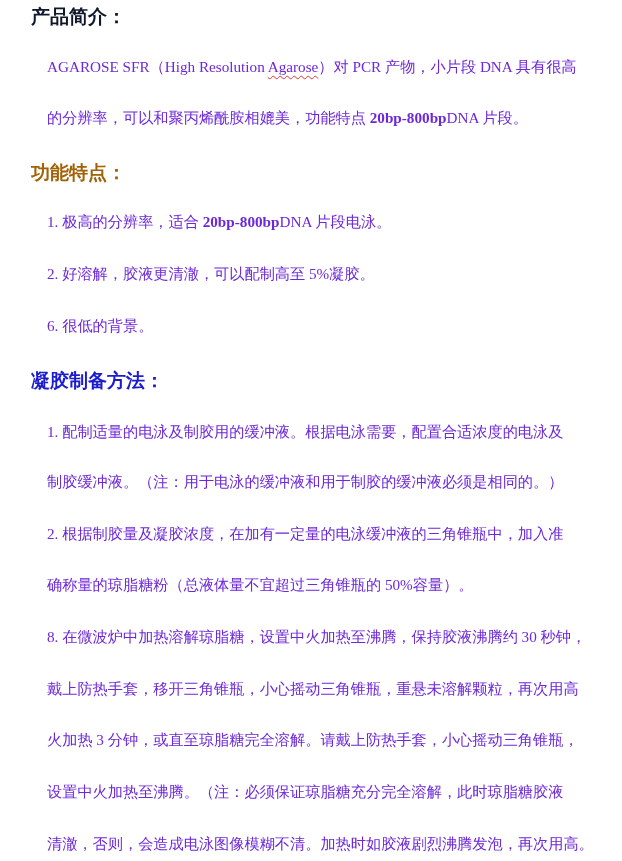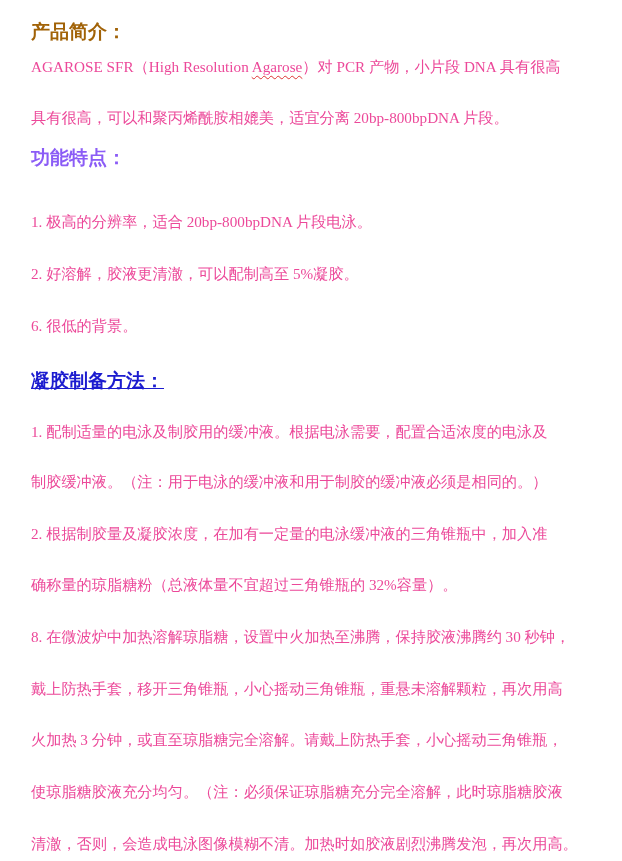--- a/index.html
+++ b/index.html
@@ -1,40 +1,40 @@
 <!DOCTYPE html>
 <html><head>
 <meta charset="utf-8">
 <style>
   html, body { margin:0; padding:0; background:#ffffff; }
   body { width:622px; height:861px; overflow:hidden; position:relative;
          font-family:"Liberation Serif","DejaVu Serif",serif; color:#111; }
   .doc { position:absolute; left:31px; top:0; width:570px; }
   .h { position:absolute; left:0; font-family:"DejaVu Sans","Liberation Sans",sans-serif;
        font-weight:bold; font-size:19px; color:#1c1ccf; white-space:nowrap; line-height:22px; }
-  .ln { position:absolute; left:0; font-size:15.2px; line-height:20px; white-space:nowrap; color:#ec4899; }
-  .b { font-weight:normal; }
+  .ln { position:absolute; left:16px; font-size:15.2px; line-height:20px; white-space:nowrap; color:#6d28d9; }
+  .b { font-weight:bold; }
   .sq { text-decoration:underline wavy #d33; text-underline-offset:3px; text-decoration-thickness:1px; }
 </style>
 </head>
 <body>
 
 <div class="doc">
-  <div class="h" style="top: 5px; color: #a16207; margin-top: 15px;">产品简介：</div>
+  <div class="h" style="top: 5px; color: #0f172a;">产品简介：</div>
   <div class="ln" style="top:57px"><span>AGAROSE SFR（High Resolution </span><span class="sq">Agarose</span><span>）对 PCR 产物，小片段 DNA 具有很高</span></div>
-  <div class="ln" style="top:108px"><span>具有很高，可以和聚丙烯酰胺相媲美，适宜分离 </span><span class="b">20bp-800bp</span><span>DNA 片段。</span></div>
+  <div class="ln" style="top:108px"><span>的分辨率，可以和聚丙烯酰胺相媲美，功能特点 </span><span class="b">20bp-800bp</span><span>DNA 片段。</span></div>
 
-  <div class="h" style="top: 146px; color: #8b5cf6;">功能特点：</div>
+  <div class="h" style="top: 161px; color: #a16207;">功能特点：</div>
   <div class="ln" style="top:212px"><span>1. 极高的分辨率，适合 </span><span class="b">20bp-800bp</span><span>DNA 片段电泳。</span></div>
   <div class="ln" style="top:264px">2. 好溶解，胶液更清澈，可以配制高至 5%凝胶。</div>
   <div class="ln" style="top:316px">6. 很低的背景。</div>
 
-  <div class="h" style="top: 369px; color: rgb(28, 28, 207); text-decoration: underline;">凝胶制备方法：</div>
+  <div class="h" style="top: 369px; color: rgb(28, 28, 207);">凝胶制备方法：</div>
   <div class="ln" style="top:422px">1. 配制适量的电泳及制胶用的缓冲液。根据电泳需要，配置合适浓度的电泳及</div>
   <div class="ln" style="top:472px">制胶缓冲液。（注：用于电泳的缓冲液和用于制胶的缓冲液必须是相同的。）</div>
   <div class="ln" style="top:524px">2. 根据制胶量及凝胶浓度，在加有一定量的电泳缓冲液的三角锥瓶中，加入准</div>
-  <div class="ln" style="top:575px">确称量的琼脂糖粉（总液体量不宜超过三角锥瓶的 32%容量）。</div>
+  <div class="ln" style="top:575px">确称量的琼脂糖粉（总液体量不宜超过三角锥瓶的 50%容量）。</div>
   <div class="ln" style="top:627px">8. 在微波炉中加热溶解琼脂糖，设置中火加热至沸腾，保持胶液沸腾约 30 秒钟，</div>
   <div class="ln" style="top:679px">戴上防热手套，移开三角锥瓶，小心摇动三角锥瓶，重悬未溶解颗粒，再次用高</div>
   <div class="ln" style="top:730px">火加热 3 分钟，或直至琼脂糖完全溶解。请戴上防热手套，小心摇动三角锥瓶，</div>
-  <div class="ln" style="top:782px">使琼脂糖胶液充分均匀。（注：必须保证琼脂糖充分完全溶解，此时琼脂糖胶液</div>
+  <div class="ln" style="top:782px">设置中火加热至沸腾。（注：必须保证琼脂糖充分完全溶解，此时琼脂糖胶液</div>
   <div class="ln" style="top:834px">清澈，否则，会造成电泳图像模糊不清。加热时如胶液剧烈沸腾发泡，再次用高。</div>
 </div>
 
 </body></html>

